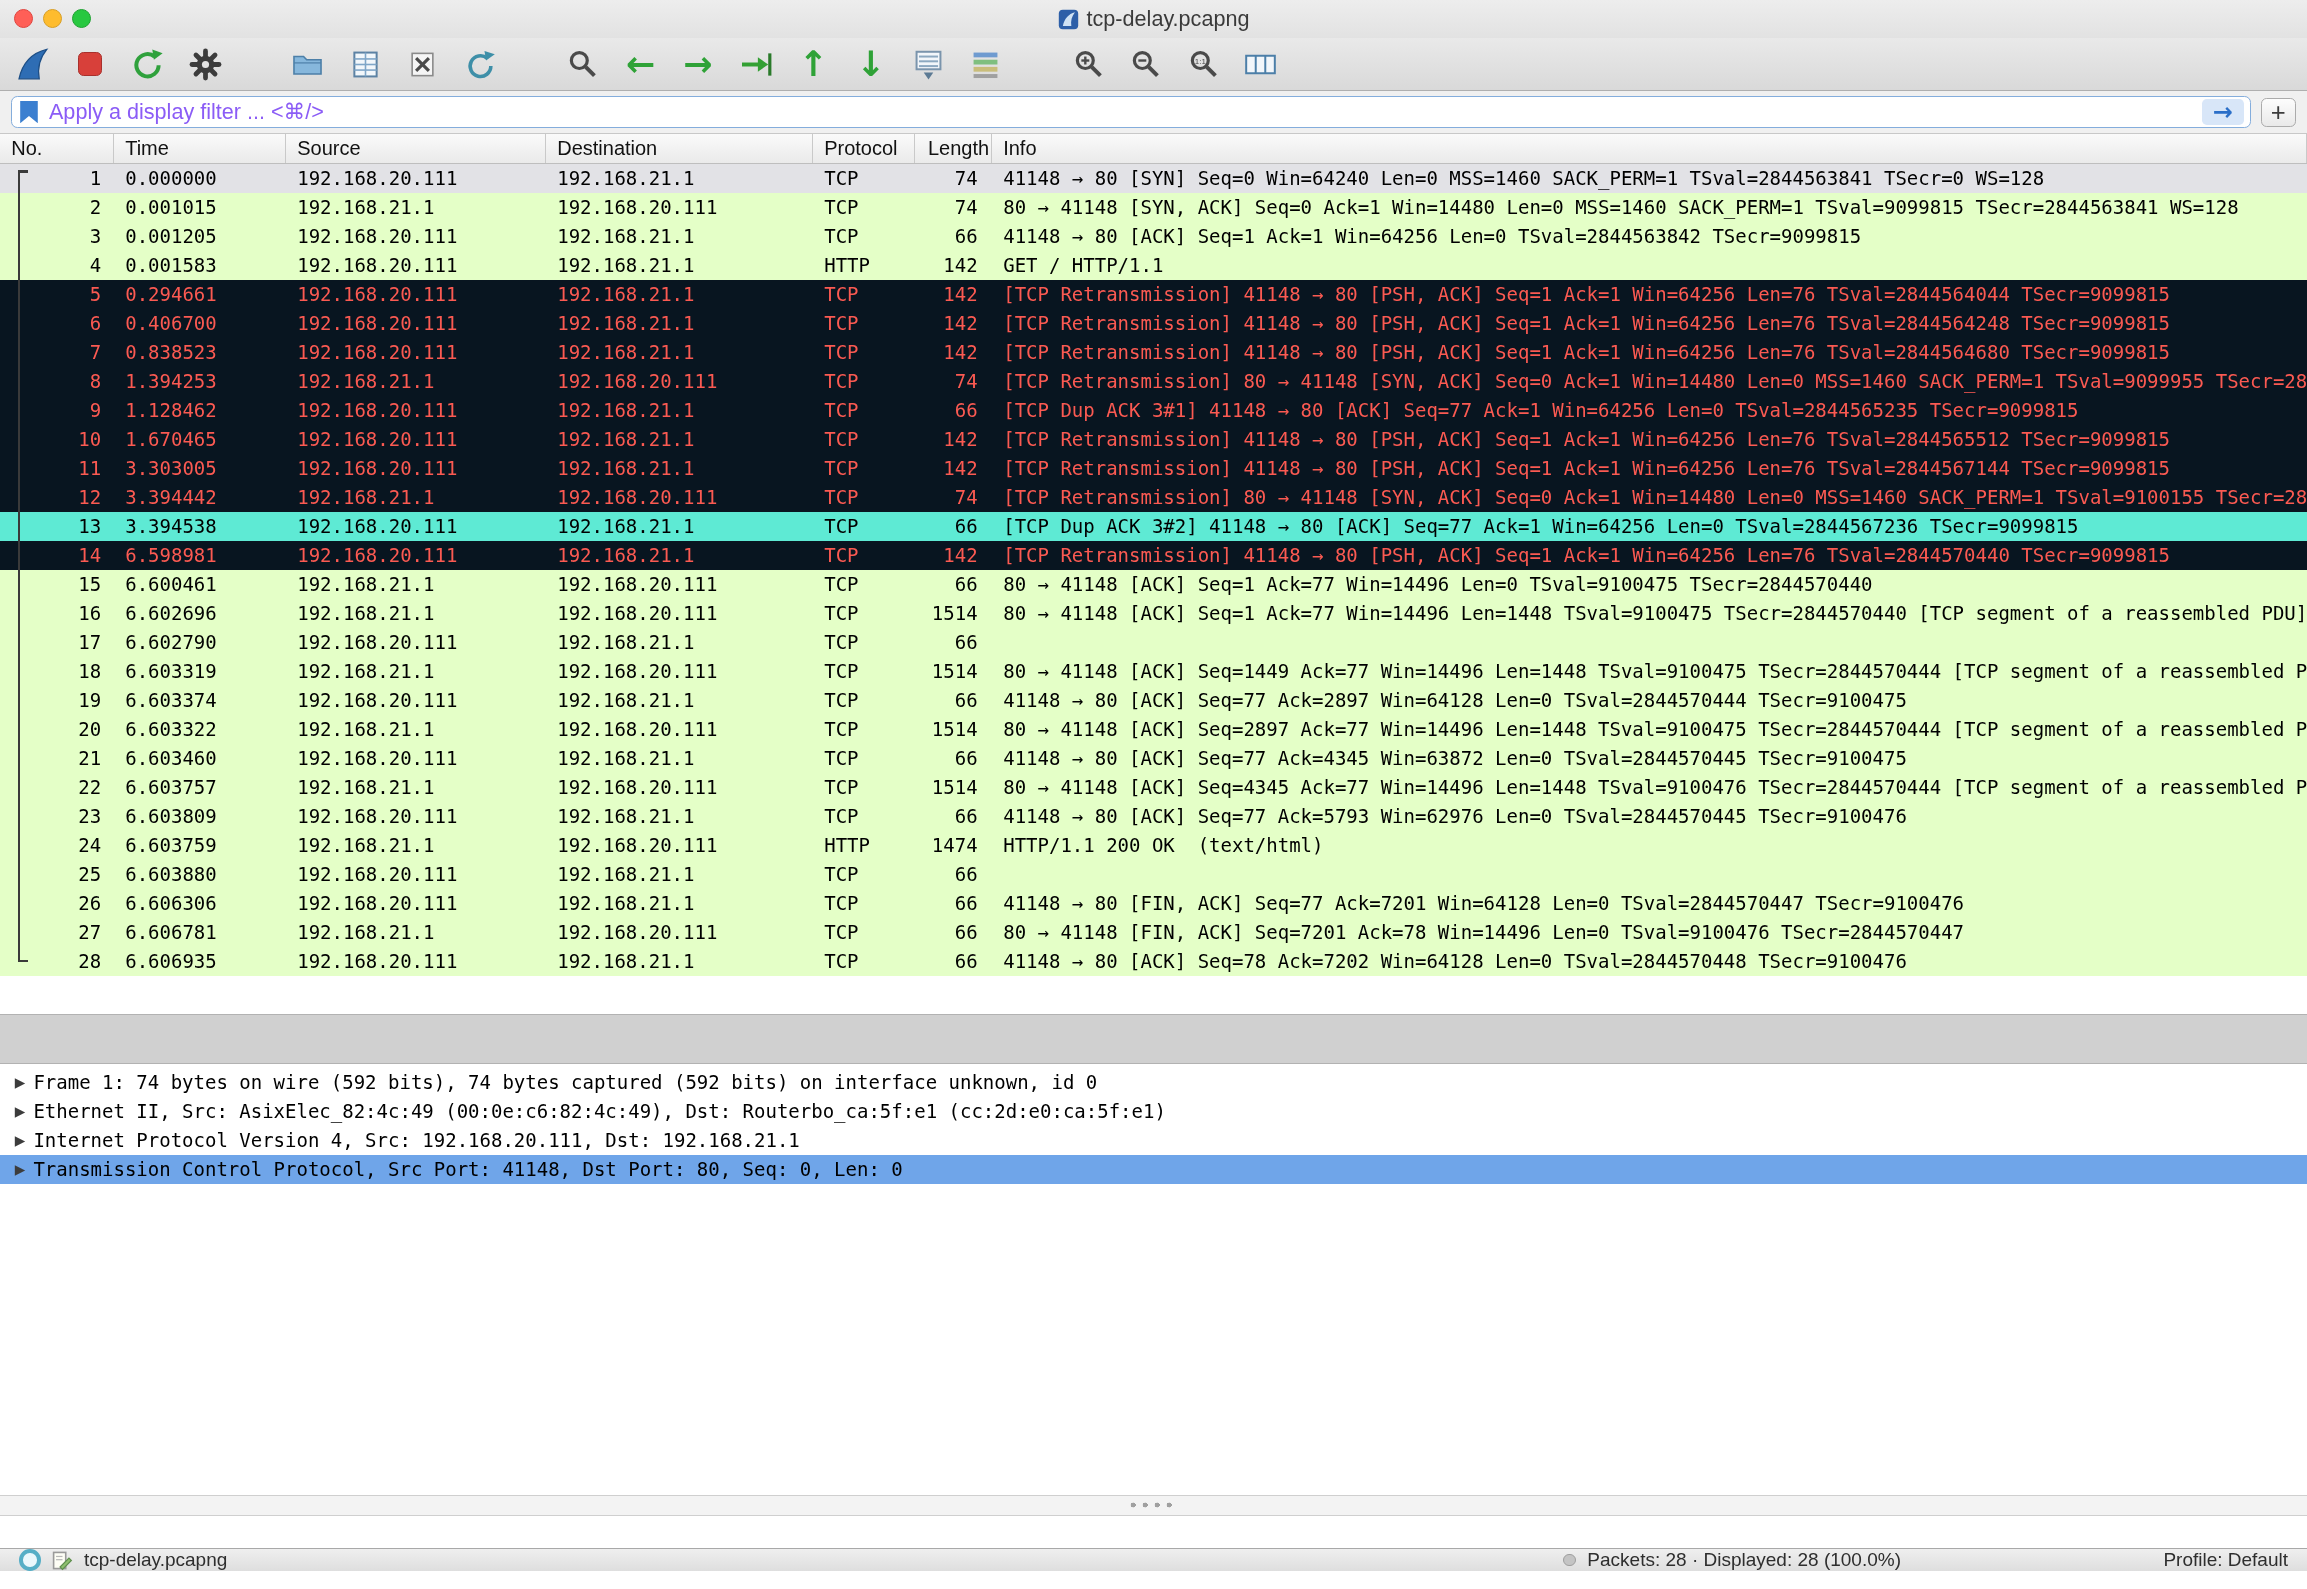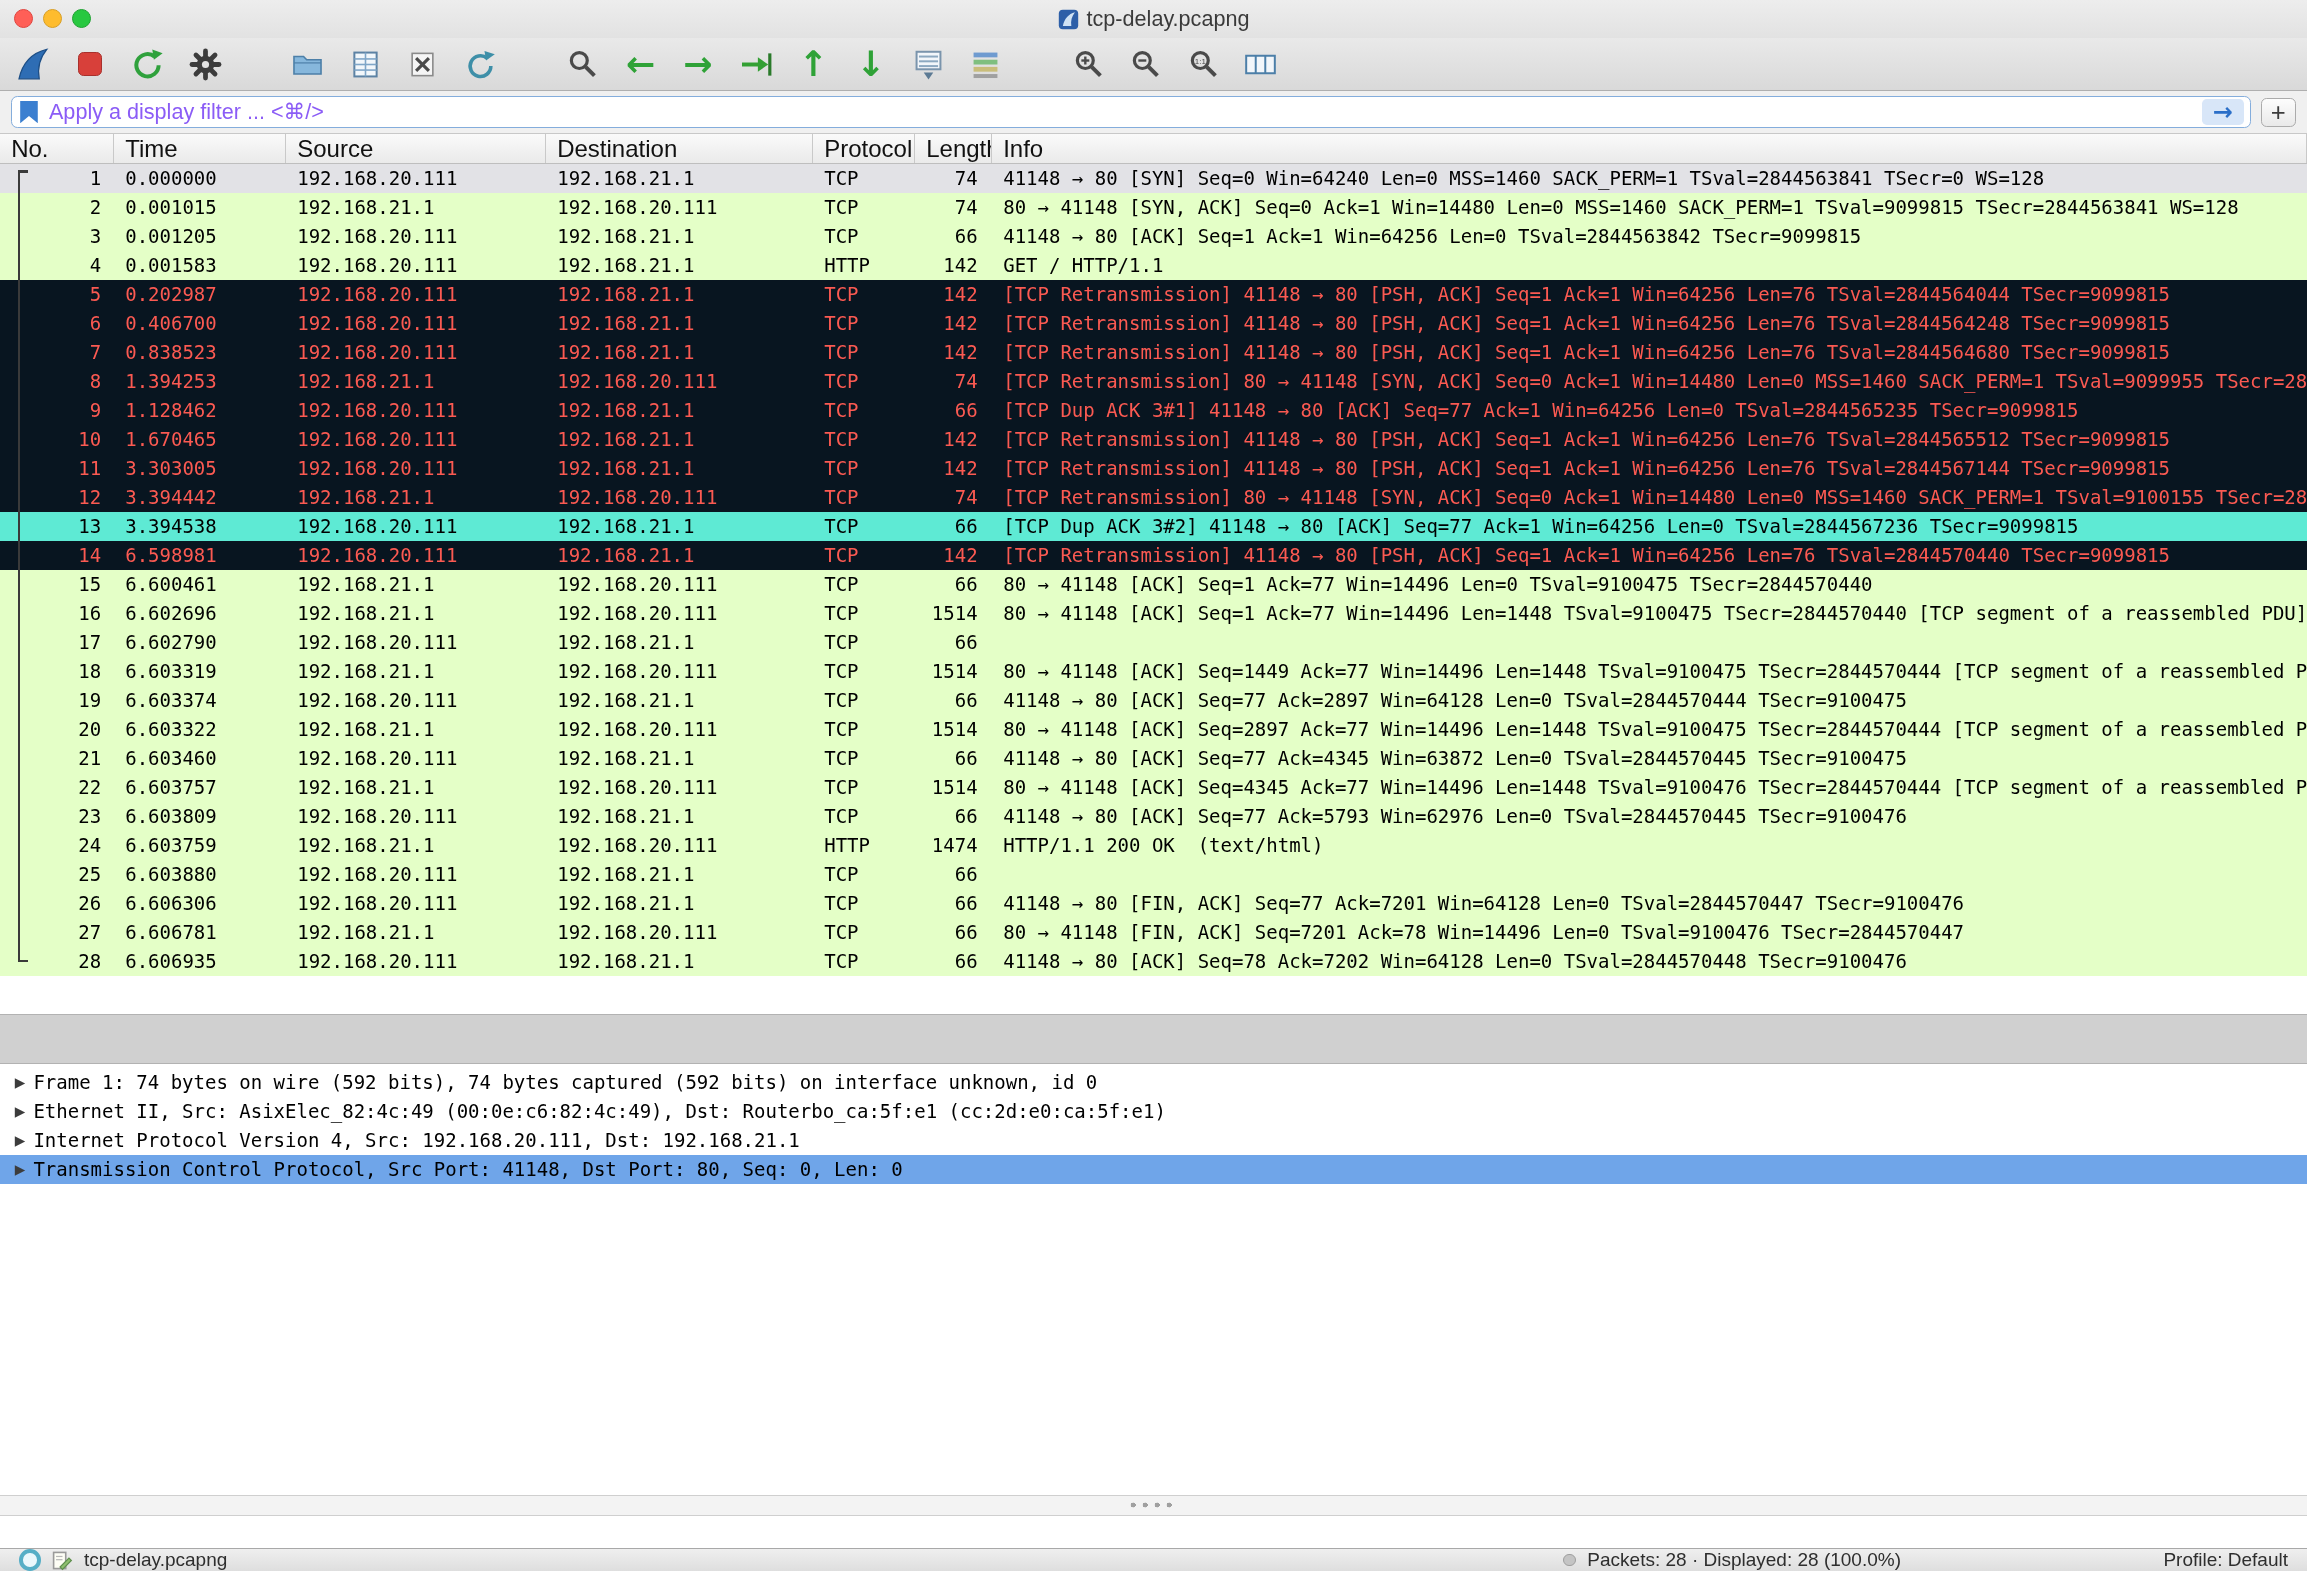--- a/index.html
+++ b/index.html
@@ -25,21 +25,21 @@
   
   .filterbar{height:43px;background:#F0F0F0;border-bottom:0.8px solid #C8C8C8;display:flex;align-items:center;padding:0 11.2px;gap:9.6px;box-sizing:border-box;flex:0 0 auto}
   .filter-field{flex:1;height:32px;background:#FFF;border:1.6px solid #84ADDC;border-radius:6.4px;display:flex;align-items:center;padding:0 6.4px 0 8px;box-sizing:border-box;gap:11.2px}
   .bookmark{width:17.6px;height:22.4px;background:#3B7FD0;clip-path:polygon(0 0,100% 0,100% 100%,50% 68%,0 100%);flex:0 0 auto}
   .fplaceholder{flex:1;color:#8b5cf6;font-size:21.6px;white-space:pre;overflow:hidden}
   .fapply{width:42px;height:25.6px;border-radius:4.8px;background:#D8E6F8;display:flex;align-items:center;justify-content:center;color:#2B6FC8;font-size:24px;font-weight:bold;font-family:"DejaVu Sans",sans-serif;flex:0 0 auto}
   .fadd{width:35px;height:29px;border-radius:5.6px;background:linear-gradient(#FDFDFD,#E9E9E9);border:0.8px solid #ABABAB;display:flex;align-items:center;justify-content:center;font-size:25.6px;color:#3C3C3C;box-sizing:border-box;flex:0 0 auto}
 
   
   .grid7{display:grid;grid-template-columns:114px 172px 260px 267px 102px 77px minmax(0,1fr)}
-  .header-row{height:30px;background:linear-gradient(#FAFAFA,#EAEAEA);border-bottom:0.8px solid #BEBEBE;box-sizing:border-box;flex:0 0 auto;font-size:24px;color:#111}
+  .header-row{height:30px;background:linear-gradient(#FAFAFA,#EAEAEA);border-bottom:0.8px solid #BEBEBE;box-sizing:border-box;flex:0 0 auto;font-size:20px;color:#111}
   .hcell{line-height:29px;padding-left:11.2px;border-right:0.8px solid #C9C9C9;overflow:hidden;white-space:nowrap;box-sizing:border-box}
   .listbody{height:850px;background:#FFF;flex:0 0 auto;overflow:hidden}
   .packet-rows{position:relative}
   .prow{height:29px;font:19px/29px "DejaVu Sans Mono",monospace;color:#000}
   .cell{overflow:hidden;white-space:pre}
   .c-no{text-align:right;padding-right:12.8px}
   .c-time,.c-src,.c-dst,.c-proto,.c-info{padding-left:11.2px}
   .c-len{text-align:right;padding-right:14.4px}
   .header-row .c-no{text-align:left;padding-left:11.2px;padding-right:0}
   .header-row .c-len{text-align:center;padding-left:11.2px;padding-right:0}
@@ -275,21 +275,21 @@
           <div class="cell c-no">4</div>
           <div class="cell c-time">0.001583</div>
           <div class="cell c-src">192.168.20.111</div>
           <div class="cell c-dst">192.168.21.1</div>
           <div class="cell c-proto">HTTP</div>
           <div class="cell c-len">142</div>
           <div class="cell c-info">GET / HTTP/1.1</div>
         </div>
         <div class="prow grid7 s-bad">
           <div class="cell c-no">5</div>
-          <div class="cell c-time">0.202987</div>
+          <div class="cell c-time">0.294661</div>
           <div class="cell c-src">192.168.20.111</div>
           <div class="cell c-dst">192.168.21.1</div>
           <div class="cell c-proto">TCP</div>
           <div class="cell c-len">142</div>
           <div class="cell c-info">[TCP Retransmission] 41148 → 80 [PSH, ACK] Seq=1 Ack=1 Win=64256 Len=76 TSval=2844564044 TSecr=9099815</div>
         </div>
         <div class="prow grid7 s-bad">
           <div class="cell c-no">6</div>
           <div class="cell c-time">0.406700</div>
           <div class="cell c-src">192.168.20.111</div>

